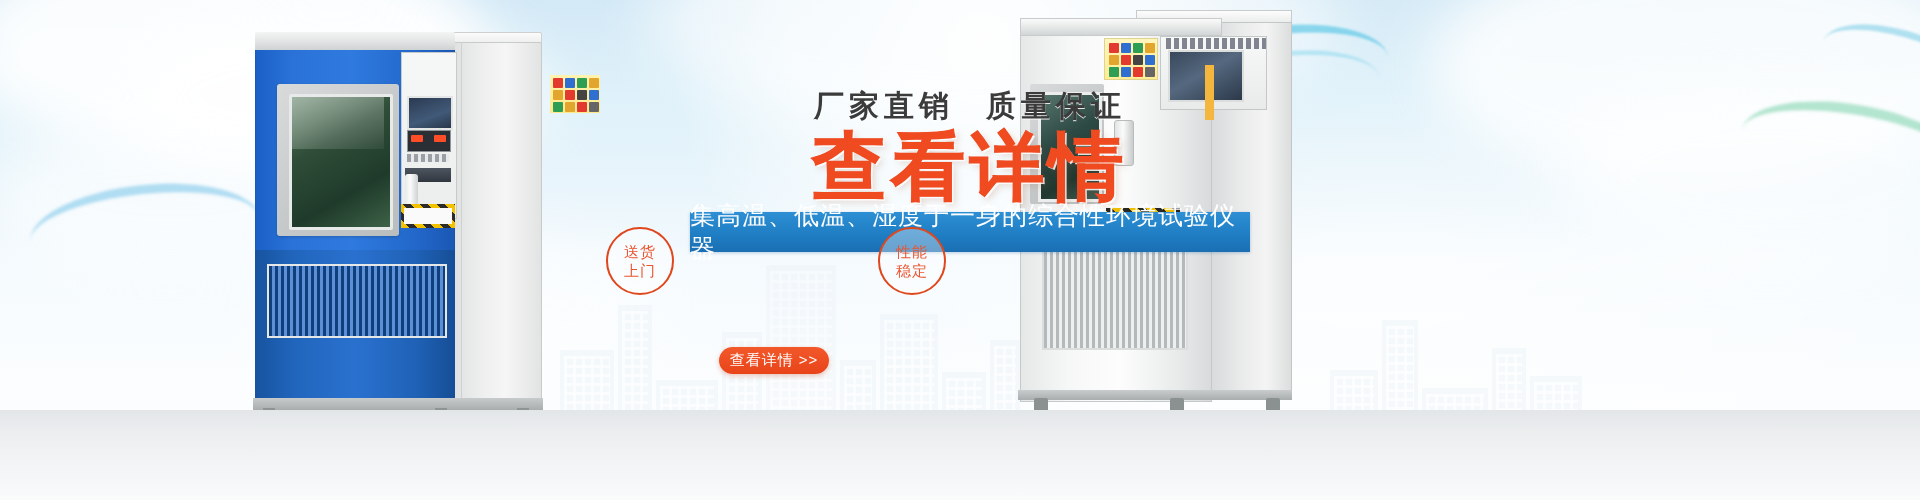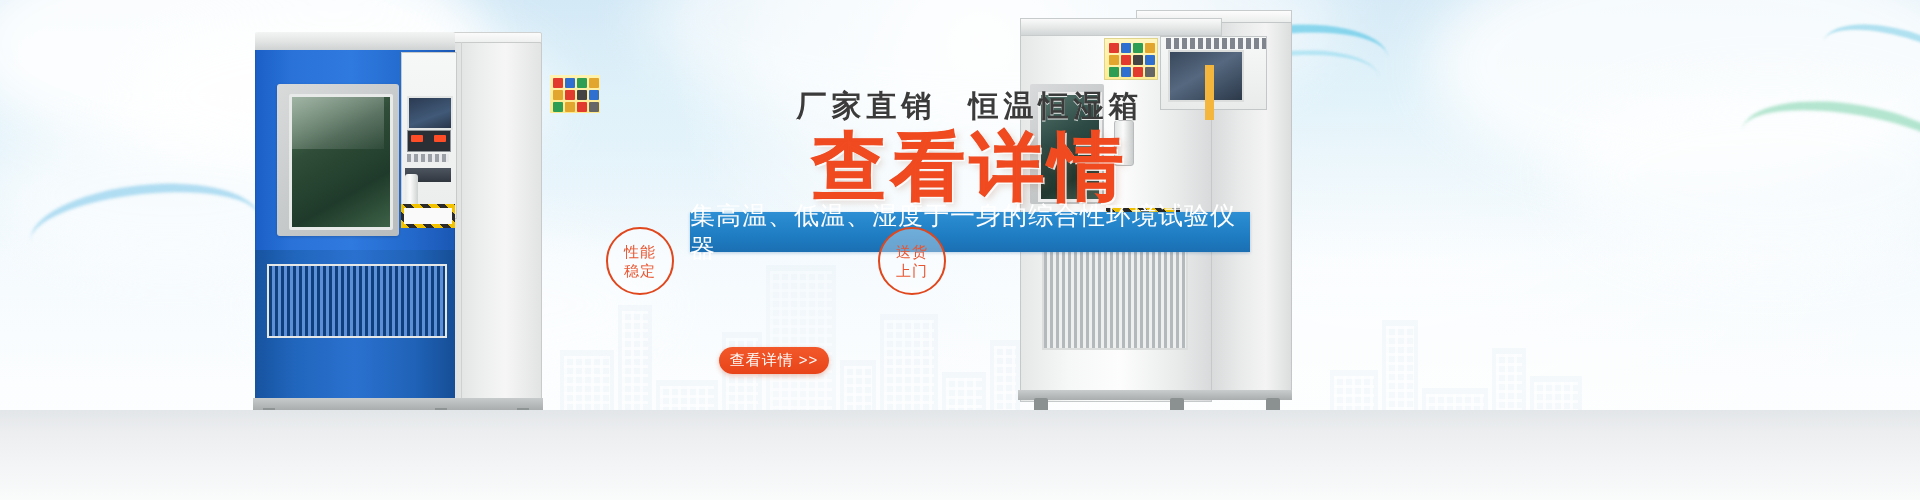--- a/index.html
+++ b/index.html
@@ -317,32 +317,32 @@
     <div class="mr-foot" style="left:150px;"></div>
     <div class="mr-foot" style="left:246px;"></div>
   </div>
 
   <div class="ground-line"></div>
   <div class="ground"></div>
 
   <div class="copy">
     <div class="kicker">
       <span>厂家直销</span>
-      <span>恒温恒湿箱</span>
+      <span>质量保证</span>
     </div>
     <div class="headline">查看详情</div>
     <div class="subbar">集高温、低温、湿度于一身的综合性环境试验仪器</div>
   </div>
 
   <div class="circles">
+    <div class="circ">
+      <span>送货</span>
+      <span>上门</span>
+    </div>
     <div class="circ">
       <span>性能</span>
       <span>稳定</span>
     </div>
-    <div class="circ">
-      <span>送货</span>
-      <span>上门</span>
-    </div>
   </div>
 
   <div class="cta">查看详情 &gt;&gt;</div>
 
 </div>
 
 </body></html>

